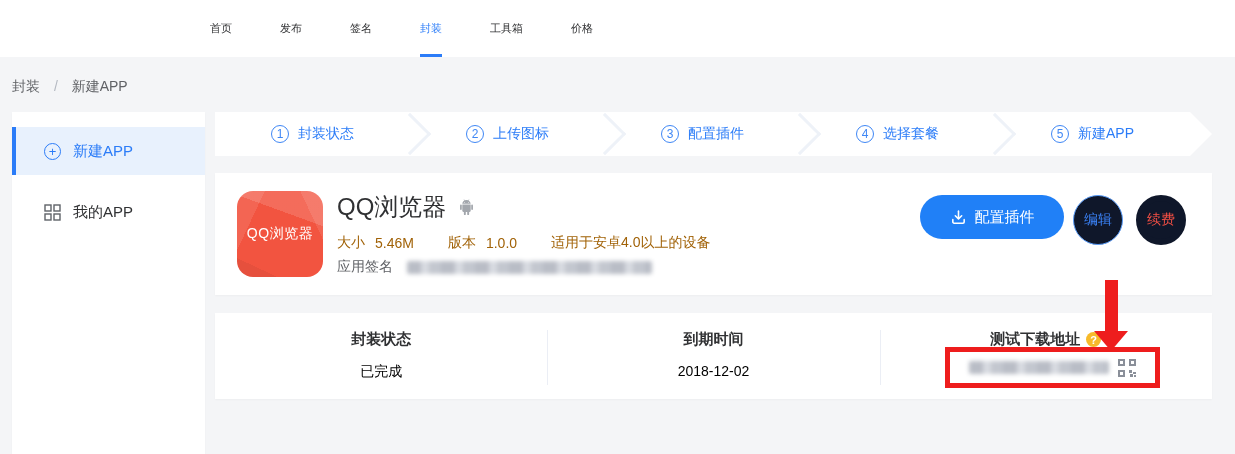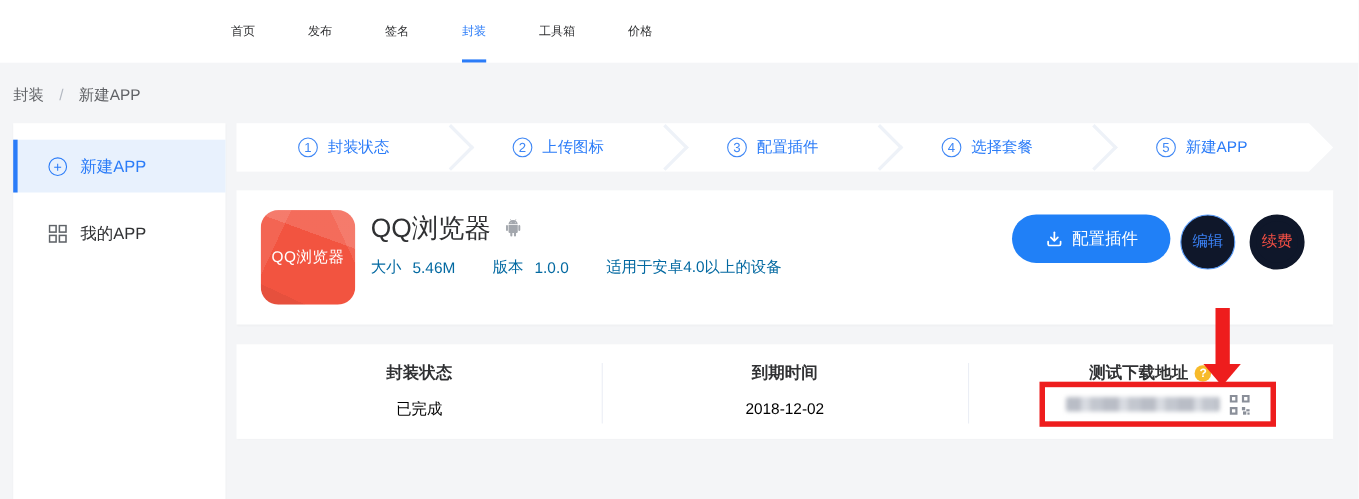--- a/index.html
+++ b/index.html
@@ -43,21 +43,21 @@
     background:
       linear-gradient(115deg, rgba(255,255,255,.10) 22%, rgba(255,255,255,0) 22%),
       linear-gradient(245deg, rgba(255,255,255,.10) 18%, rgba(255,255,255,0) 18%),
       linear-gradient(25deg,  rgba(0,0,0,.05) 15%, rgba(0,0,0,0) 15%),
       linear-gradient(200deg, rgba(255,255,255,.14) 30%, rgba(255,255,255,0) 30%),
       #f25440;
     display:flex; align-items:center; justify-content:center; }
   .app-icon span { color:#fff; font-size:14px; letter-spacing:.5px; }
   .app-title-row { position:absolute; left:122px; top:18px; display:flex; align-items:center; gap:10px; }
   .app-title { font-size:24px; color:#303133; }
-  .app-meta { position:absolute; left:122px; top:61px; font-size:14px; color:#0369a1; display:flex; align-items:center; }
+  .app-meta { position:absolute; left:122px; top:61px; font-size:14px; color:#a16207; display:flex; align-items:center; }
   .app-meta .lbl { margin-right:10px; }
   .app-meta .gap34 { margin-right:34px; }
   .app-sig { position:absolute; left:122px; top:85px; font-size:14px; color:#606266; display:flex; align-items:center; }
   .blur-bar { height:13px; border-radius:2px; filter:blur(2px);
     background:repeating-linear-gradient(90deg,#b9bdc6 0 14px,#d8dbe1 14px 22px,#c3c7cf 22px 34px); }
   .sig-blur { width:245px; margin-left:14px; }
   .url-blur { width:140px; }
 
   .btn-download { position:absolute; left:705px; top:22px; width:144px; height:44px; border-radius:22px; background:#2080f7; border:none; color:#fff; font-size:15px; display:flex; align-items:center; justify-content:center; gap:8px; cursor:pointer; font-family:inherit; }
   .btn-circle { position:absolute; top:22px; width:50px; height:50px; border-radius:50%; background:#0f172a; font-size:14px; display:flex; align-items:center; justify-content:center; cursor:pointer; font-family:inherit; }
@@ -176,20 +176,24 @@
         <rect x="17.4" y="8.6" width="2" height="6.2" rx="1"></rect>
       </svg>
     </span>
   </div>
   <div class="app-meta">
     <span class="lbl">大小</span>
     <span class="gap34">5.46M</span>
     <span class="lbl">版本</span>
     <span class="gap34">1.0.0</span>
     <span>适用于安卓4.0以上的设备</span>
+  </div>
+  <div class="app-sig">
+    <span>应用签名</span>
+    <span class="blur-bar sig-blur"></span>
   </div>
 
   <button class="btn-download">
     <span style="display:inline-flex;">
       <svg width="17" height="17" viewBox="0 0 24 24" fill="none" stroke="#fff" stroke-width="2.2" stroke-linecap="round" stroke-linejoin="round">
         <path d="M12 3v10"></path>
           <path d="M7.5 9.5 12 14l4.5-4.5"></path>
           <path d="M4 15v3.2A1.8 1.8 0 0 0 5.8 20h12.4a1.8 1.8 0 0 0 1.8-1.8V15"></path>
       </svg>
     </span>

